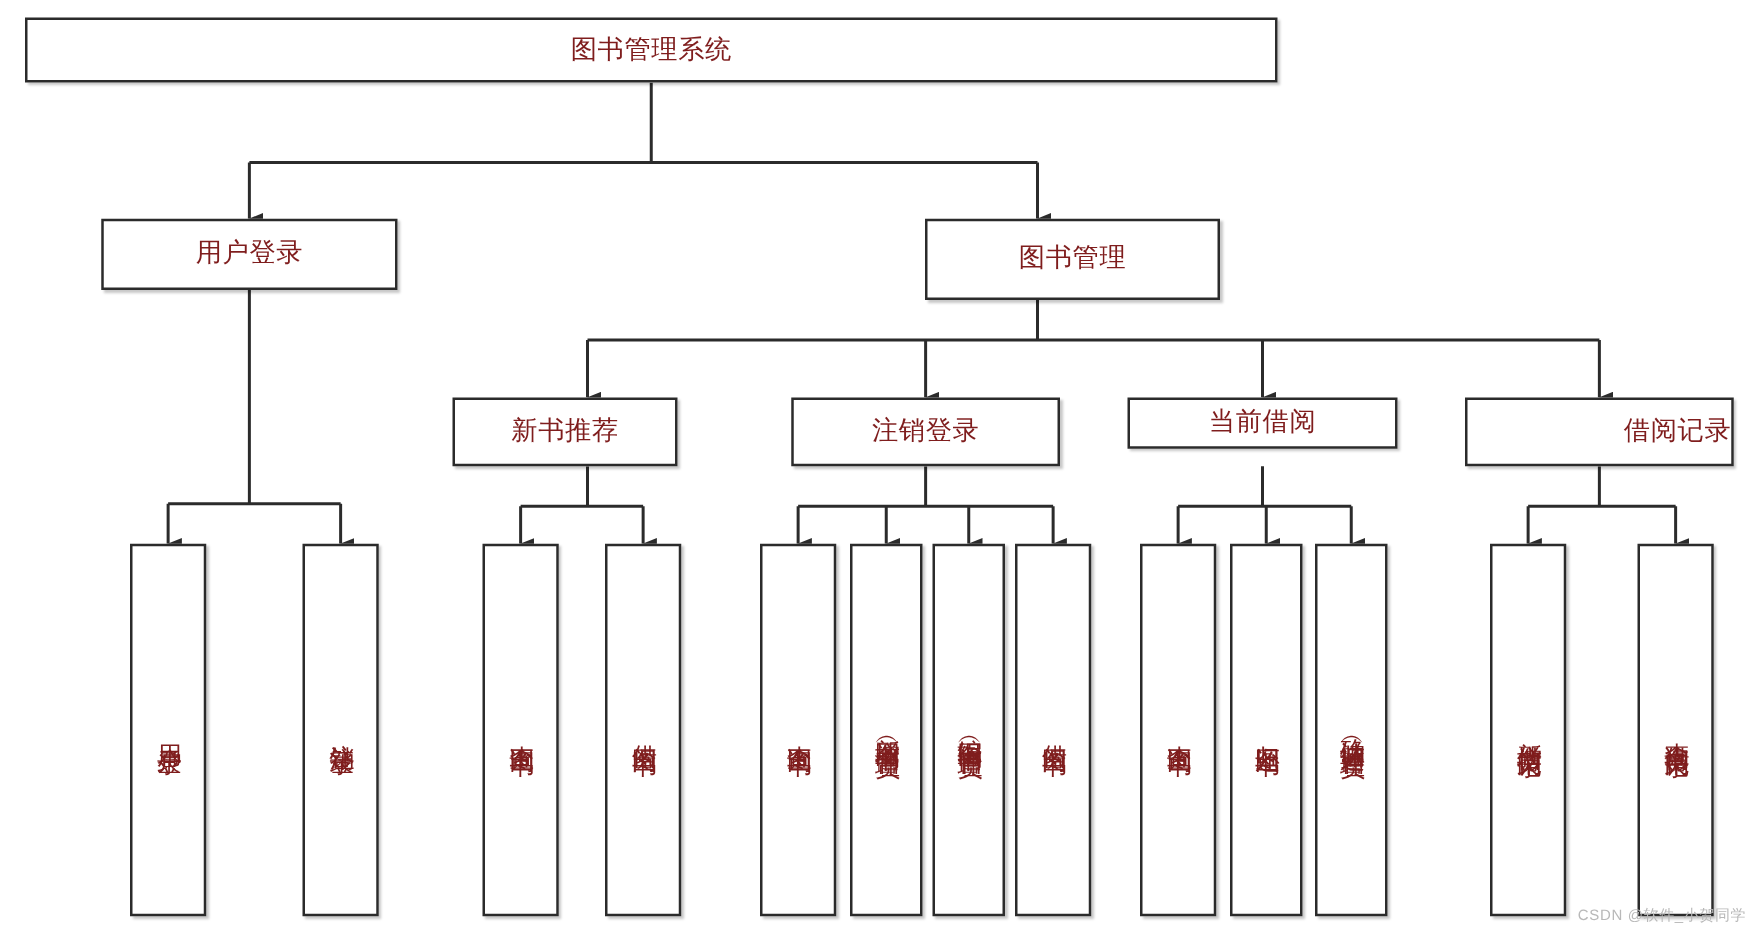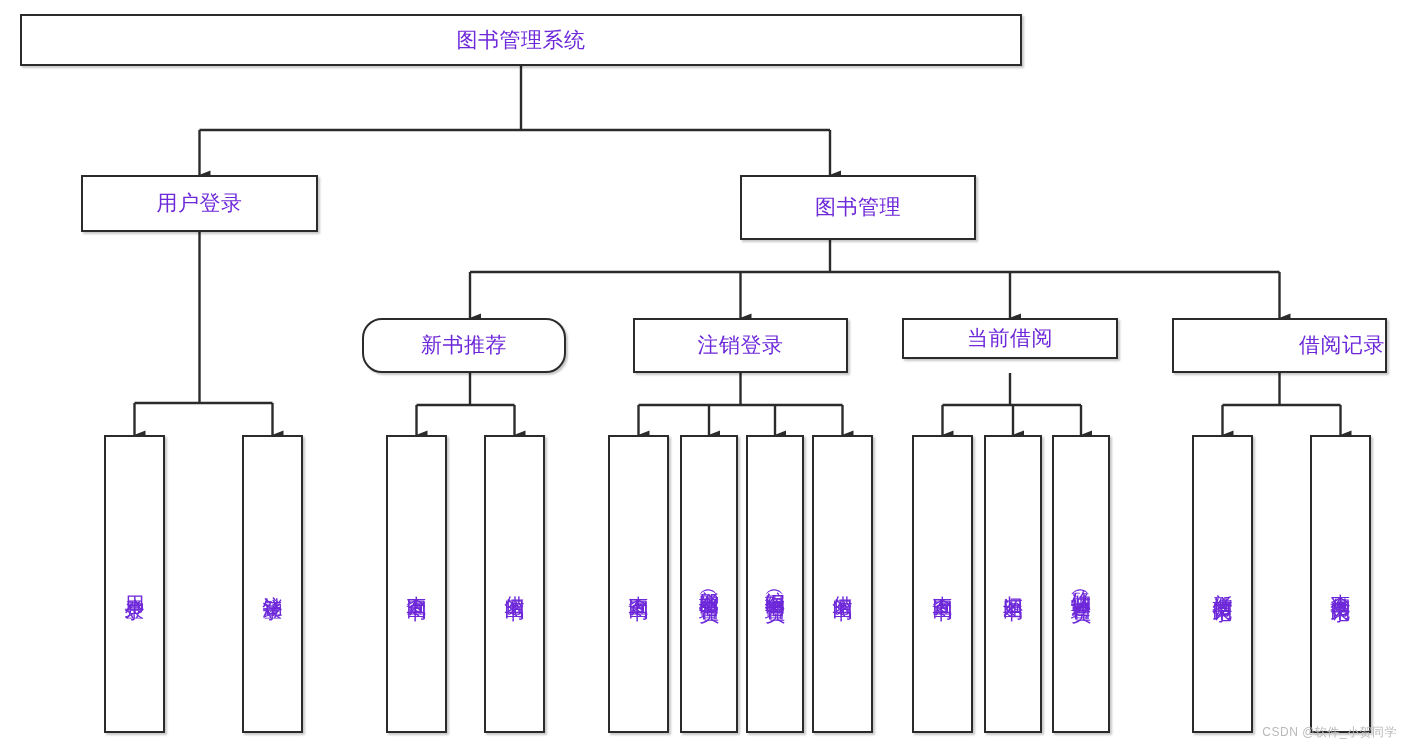--- a/index.html
+++ b/index.html
@@ -27,21 +27,21 @@
   }
   .node {
     position: absolute;
     box-sizing: border-box;
     background: #ffffff;
     border: 2px solid #2b2b2b;
     box-shadow: 2px 2px 2px rgba(0,0,0,0.22);
     display: flex;
     align-items: center;
     justify-content: center;
-    color: #6d28d9;
+    color: #7f1d1d;
   }
   .node .label {
     font-size: 21px;
     line-height: 1.15;
     letter-spacing: 0.5px;
     white-space: nowrap;
   }
   .node.vertical {
     align-items: center;
     justify-content: center;
@@ -116,21 +116,21 @@
   <div id="node-layer">
       <div class="node" style="left: 20px; top: 14px; width: 1002px; height: 52px;">
         <span class="label">图书管理系统</span>
       </div>
       <div class="node" style="left: 81px; top: 175px; width: 237px; height: 57px;">
         <span class="label">用户登录</span>
       </div>
       <div class="node" style="left: 740px; top: 175px; width: 236px; height: 65px;">
         <span class="label">图书管理</span>
       </div>
-      <div class="node" style="left: 362px; top: 318px; width: 204px; height: 55px; border-radius: 20px;">
+      <div class="node" style="left: 362px; top: 318px; width: 180px; height: 55px;">
         <span class="label">新书推荐</span>
       </div>
       <div class="node" style="left: 633px; top: 318px; width: 215px; height: 55px;">
         <span class="label">注销登录</span>
       </div>
       <div class="node" style="left: 902px; top: 318px; width: 216px; height: 41px;">
         <span class="label">当前借阅</span>
       </div>
       <div class="node" style="left: 1172px; top: 318px; width: 215px; height: 55px; justify-content: flex-end;">
         <span class="label">借阅记录</span>

